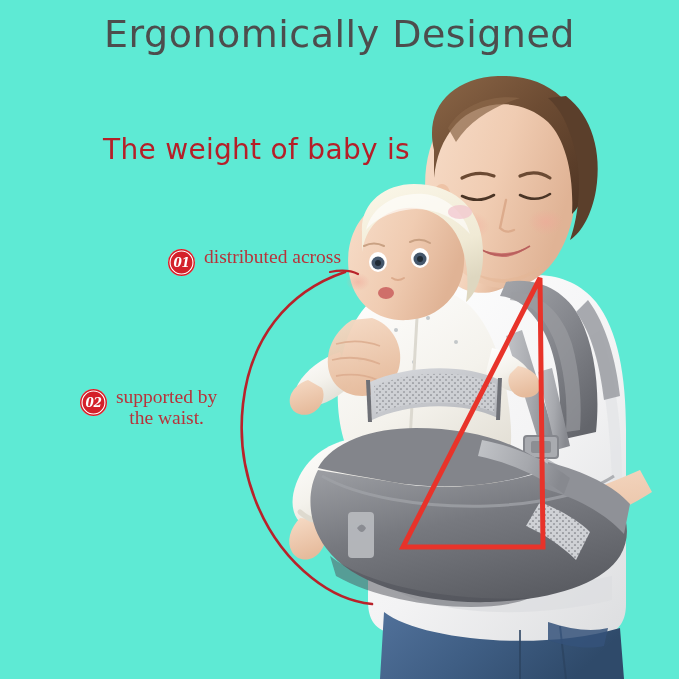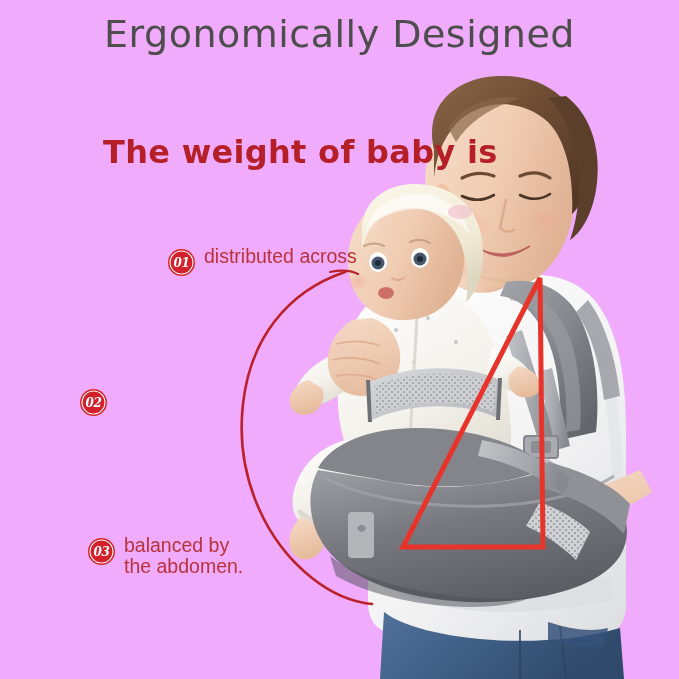--- a/index.html
+++ b/index.html
@@ -7,21 +7,21 @@
     padding: 0;
     background: #ffffff;
   }
   body {
     font-family: "DejaVu Sans", sans-serif;
   }
   #poster {
     position: relative;
     width: 679px;
     height: 679px;
-    background: #f0abfc;
+    background: #5eead4;
     overflow: hidden;
   }
 
   
   #photo-layer {
     position: absolute;
     left: 0; top: 0;
     width: 679px;
     height: 679px;
   }
@@ -40,22 +40,22 @@
     color: #4d4d4d;
     white-space: nowrap;
   }
 
   
   #subhead {
     position: absolute;
     left: 103px;
     top: 133px;
     font-family: "DejaVu Sans", sans-serif;
-    font-size: 32px;
-    font-weight: 700;
+    font-size: 28px;
+    font-weight: 400;
     color: #b51f28;
     white-space: nowrap;
     letter-spacing: 0.3px;
   }
 
   
   .callout {
     position: absolute;
     display: flex;
     align-items: flex-start;
@@ -78,21 +78,21 @@
     font-family: "DejaVu Serif", serif;
     font-style: italic;
     font-weight: bold;
     font-size: 12px;
     color: #ffffff;
     line-height: 1;
     letter-spacing: -0.3px;
   }
   .callout-text {
     margin-left: 9px;
-    font-family: Liberation Sans, sans-serif;
+    font-family: Liberation Serif, serif;
     font-size: 19.5px;
     line-height: 1.08;
     color: #b8333a;
     font-weight: 400;
   }
   .callout-text .l2 { display: block; }
 
   #callout-01 { left: 168px; top: 246px; }
   #callout-02 { left: 80px;  top: 386px; text-align: center; }
   #callout-03 { left: 88px;  top: 535px; }
@@ -426,25 +426,20 @@
     </div>
     <div class="callout-text">
       <span class="l1">distributed across</span>
     </div>
   </div>
 
   <div class="callout" id="callout-02">
     <div class="badge">
       <span>02</span>
     </div>
-  </div>
-
-  <div class="callout" id="callout-03">
-    <div class="badge">
-      <span>03</span>
-    </div>
     <div class="callout-text">
-      <span class="l1">balanced by</span>
-      <span class="l2">the abdomen.</span>
+      <span class="l1">supported by</span>
+      <span class="l2">the waist.</span>
     </div>
   </div>
 
+
 </div>
 
 </body></html>

